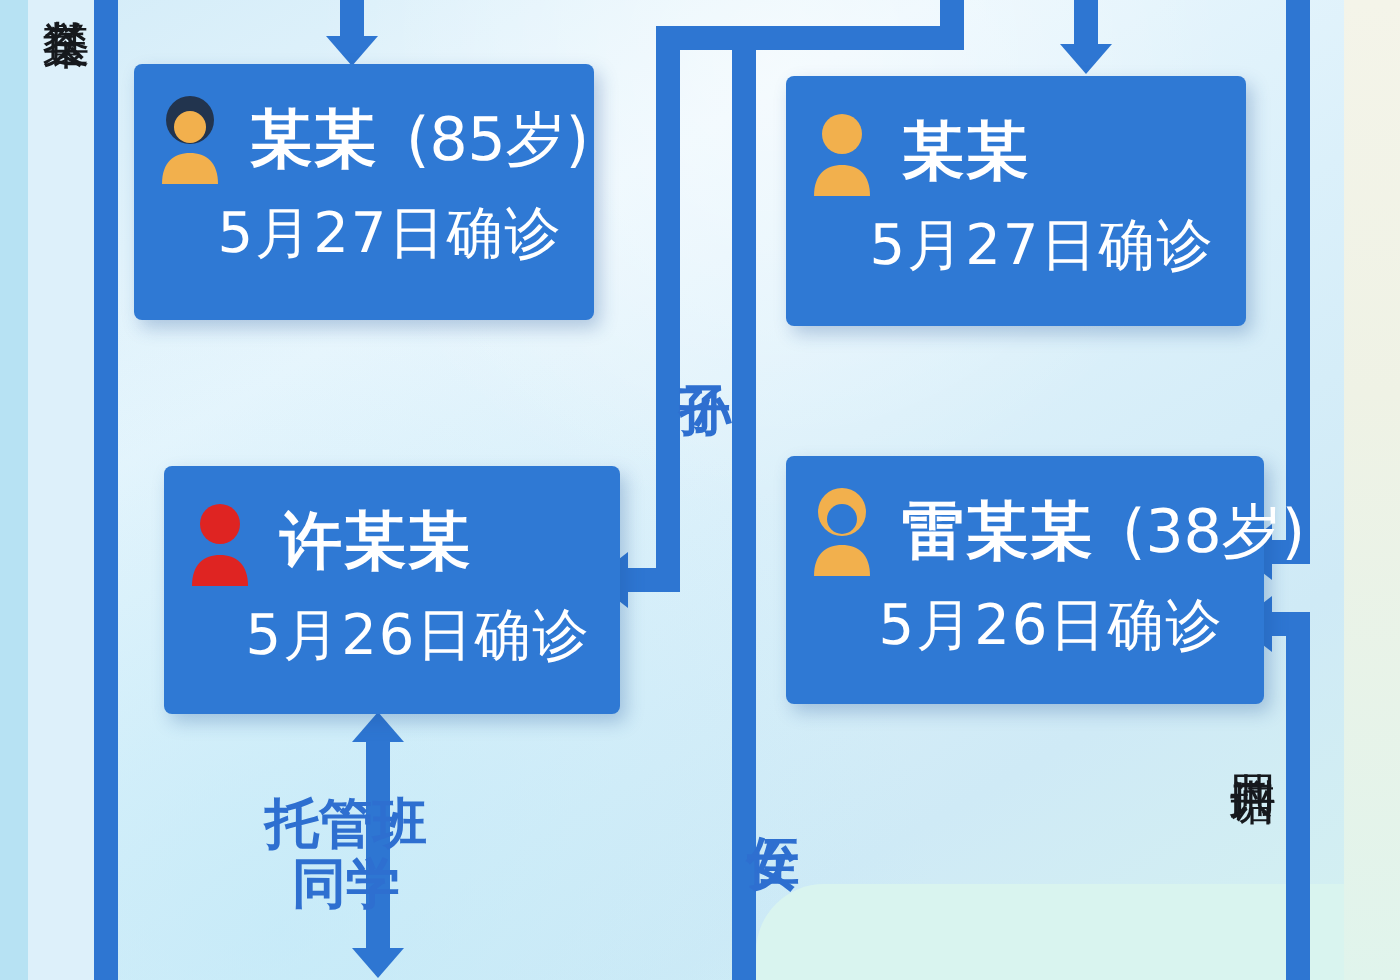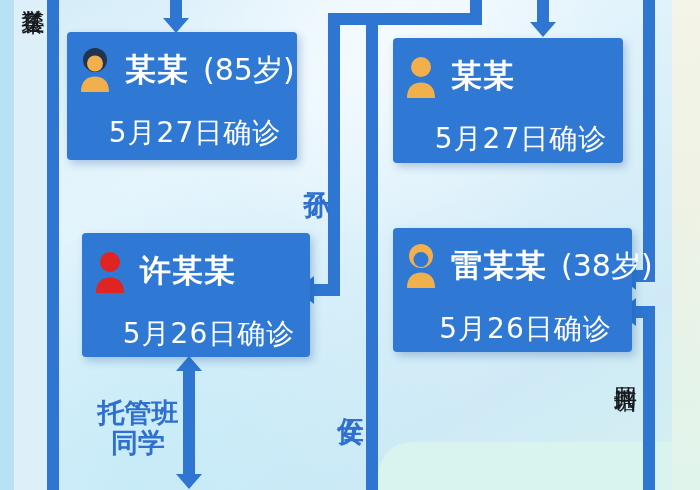--- a/index.html
+++ b/index.html
@@ -20,24 +20,24 @@
   .ln{background:#2e76d2;}
   .ah-down{width:0;height:0;border-left:13px solid transparent;border-right:13px solid transparent;border-top:15px solid #2e76d2;}
   .ah-up{width:0;height:0;border-left:13px solid transparent;border-right:13px solid transparent;border-bottom:15px solid #2e76d2;}
   .ah-left{width:0;height:0;border-top:14px solid transparent;border-bottom:14px solid transparent;border-right:18px solid #2e76d2;}
   
   .node{background:#2f79d4;border-radius:4px;box-shadow:3px 4px 9px rgba(30,80,150,0.28);
         color:#ffffff;box-sizing:border-box;padding:14px 0 0 12px;}
   .row1{display:flex;align-items:center;gap:14px;height:48px;}
   .name{font-size:31px;font-weight:bold;letter-spacing:1px;white-space:nowrap;}
   .age{font-size:30px;font-weight:400;white-space:nowrap;}
-  .date{font-size:28px;font-weight:500;text-align:center;margin-top:20px;margin-left:14px;letter-spacing:1px;white-space:nowrap;}
+  .date{font-size:28px;font-weight:500;text-align:center;margin-top:4px;margin-left:14px;letter-spacing:1px;white-space:nowrap;}
   
   .vlabel{writing-mode:vertical-rl;text-orientation:upright;white-space:nowrap;}
-  .lbl-blue{color:#2e6fd0;font-weight:bold;}
+  .lbl-blue{color:#2e6fd0;font-weight:bold;margin-left:35px;}
   .lbl-dark{color:#16191d;font-weight:500;}
   .lbl-delivery{left:17px;top:-9px;font-size:24px;letter-spacing:0;}
   .lbl-grandson{left:300px;top:172px;font-size:26px;letter-spacing:0;}
   .lbl-niece{left:334px;top:397px;font-size:26px;letter-spacing:2px;}
   .lbl-training{left:611px;top:368px;font-size:23px;letter-spacing:1px;}
   .lbl-classmate{left:92px;top:398px;width:92px;text-align:center;font-size:27px;line-height:30px;}
   .icon-wrap{width:32px;height:46px;flex:0 0 32px;}
 </style>
 </head>
 <body>

